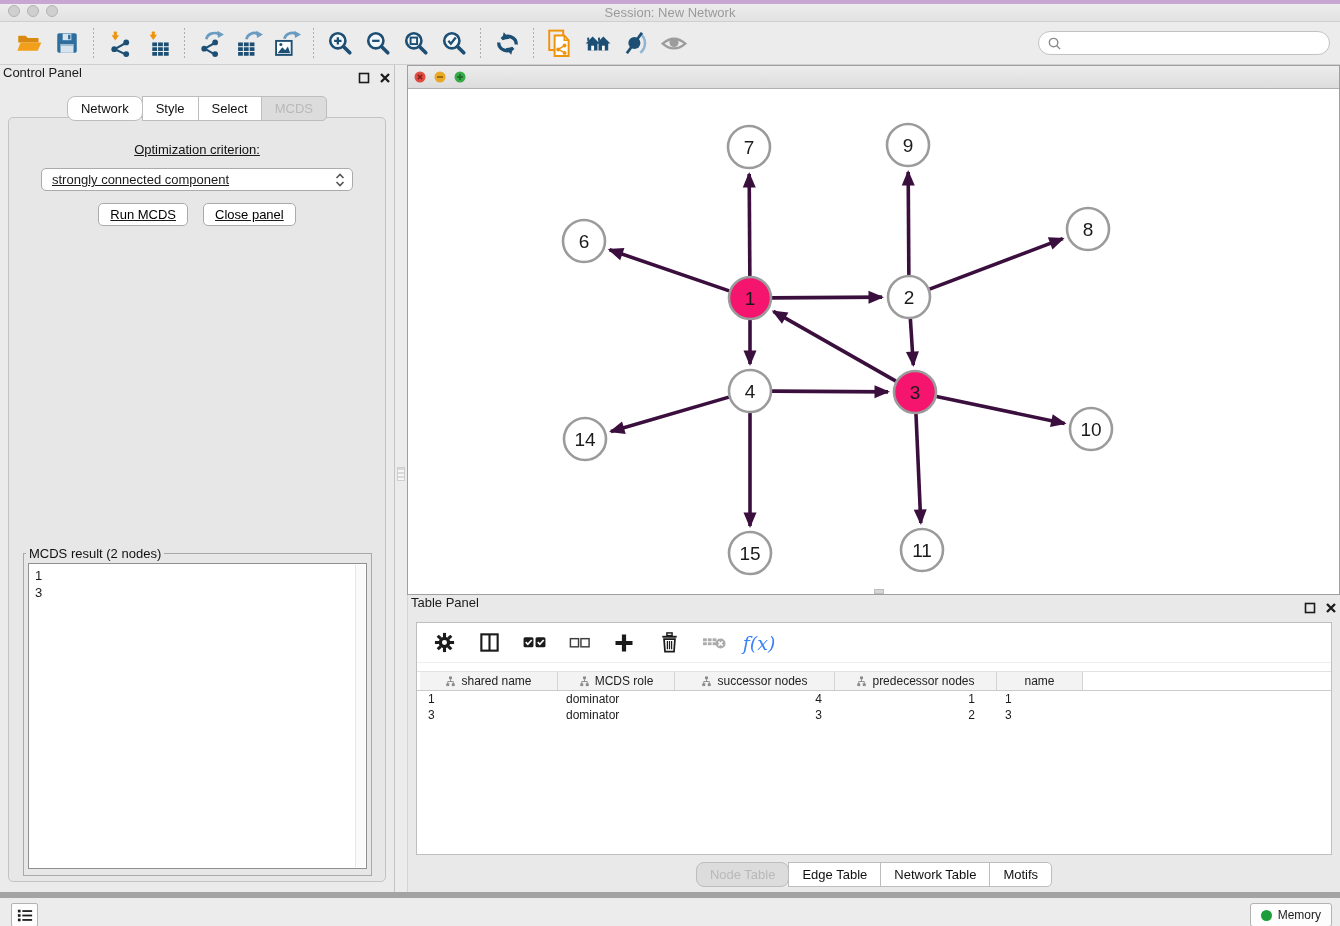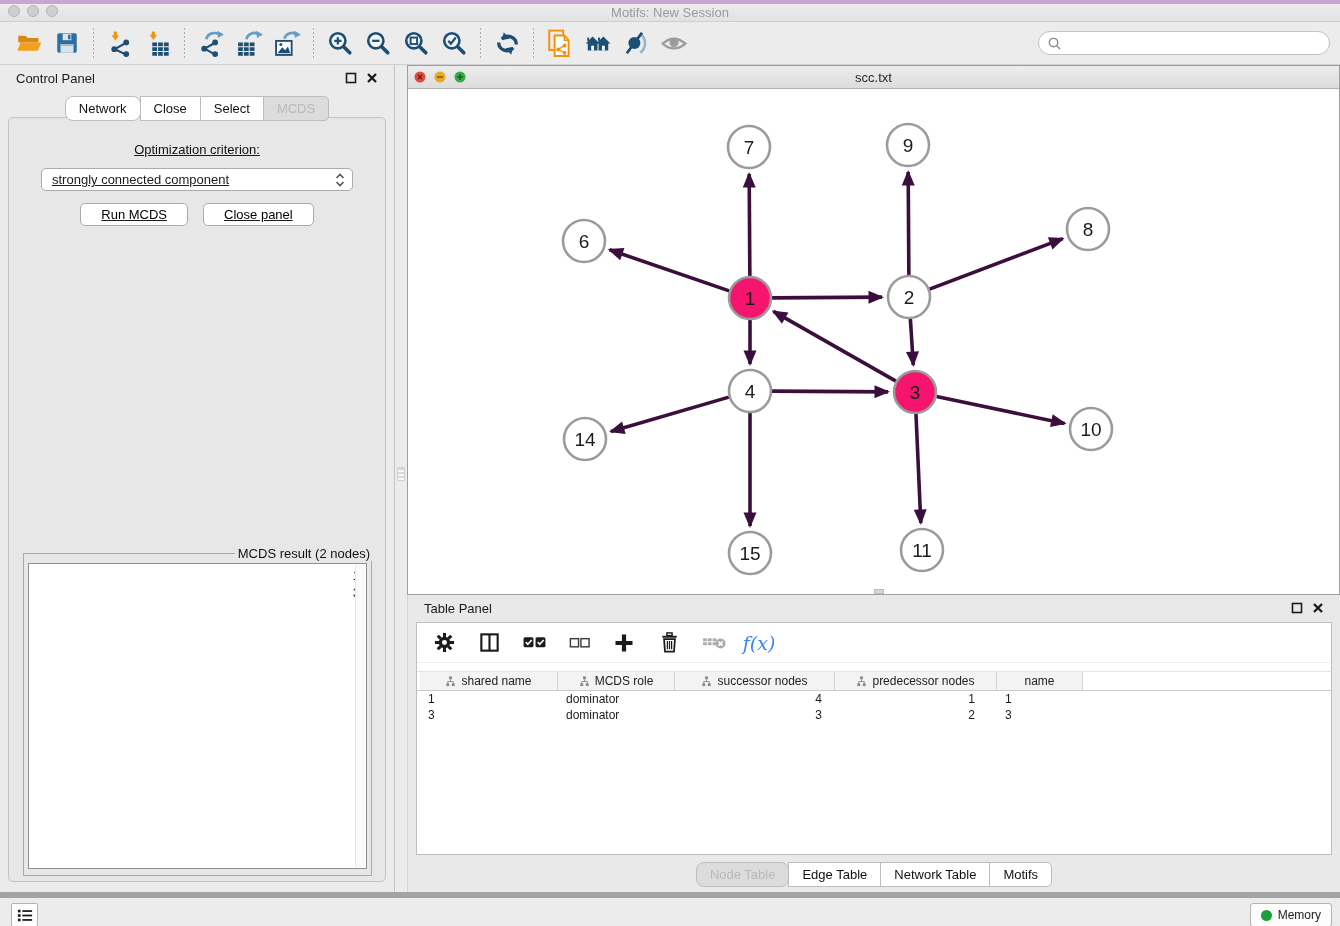--- a/index.html
+++ b/index.html
@@ -20,42 +20,42 @@
   .tb-btn { width:38px; height:36px; display:flex; align-items:center; justify-content:center; cursor:default; }
   .tb-sep { width:1px; height:30px; margin:0 7px; background-image:linear-gradient(#adadad 40%, transparent 40%);
     background-size:1px 4px; }
   .searchbox { margin-left:auto; width:292px; height:24px; background:#fff; border:1px solid #c2c2c2;
     border-radius:12px; display:flex; align-items:center; padding-left:8px; }
   .searchbox input { border:none; outline:none; flex:1; height:18px; font-size:12px; background:transparent; margin-left:4px;}
 
   
   .control-panel { position:absolute; left:0; top:65px; width:395px; bottom:34px;
     background:#ebebeb; border-right:1px solid #c4c4c4; }
-  .panel-hdr { height:26px; display:flex; align-items:center; padding:0 16px; }
+  .panel-hdr { height:26px; display:flex; padding:0 3px; }
   .panel-hdr .ttl { font-size:13px; color:#1b1b1b; }
   .panel-hdr .hdr-icons { margin-left:auto; display:flex; gap:9px; align-items:center; }
 
   .ctl-tabs { position:absolute; top:31px; left:0; right:0; display:flex; justify-content:center; z-index:2; }
   .seg { border:1px solid #bdbdbd; background:#fff; font-size:13px; padding:4px 13px; margin-left:-1px; color:#111; }
   .seg:first-child { border-top-left-radius:5px; border-bottom-left-radius:5px; margin-left:0;border-radius:8px; }
   .seg:last-child { border-top-right-radius:5px; border-bottom-right-radius:5px; }
   .seg.sel { background:#dcdcdc; color:#b9b9b9; }
 
   .ctl-body { position:absolute; top:52px; left:8px; right:8px; bottom:10px;
     background:#e7e7e7; border:1px solid #c3c3c3; border-radius:5px;text-decoration:underline; }
   .opt-label { text-align:center; font-size:13px; margin-top:24px; color:#111; }
   .select-box { width:312px; height:23px; margin:11px auto 0; background:#fff; border:1px solid #ababab;
     border-radius:5px; display:flex; align-items:center; padding:0 6px 0 10px; font-size:13px; }
   .select-box .val { flex:1; }
   .btn-row { display:flex; justify-content:center; gap:15px; margin-top:12px; }
-  .push-btn { background:#fff; border:1px solid #ababab; border-radius:5px; font-size:13px; padding:3px 20px;
+  .push-btn { background:#fff; border:1px solid #ababab; border-radius:5px; font-size:13px; padding:3px 11px;
     font-family:"Liberation Sans", sans-serif; }
 
   .result-box { position:absolute; left:6px; right:5px; top:428px; bottom:5px;
-    border:1px solid #a9a9a9; margin:0 8px;text-align:right; }
+    border:1px solid #a9a9a9; margin:0 8px; }
   .result-box legend { font-size:13px; padding:0 3px; margin-left:2px; color:#111; }
   .result-inner { position:absolute; left:4px; right:4px; top:2px; bottom:6px; background:#fff;
     border:1px solid #8f8f8f; font-size:13px; line-height:17px; padding:3px 6px; }
   .result-inner .sb { position:absolute; top:1px; bottom:1px; right:1px; width:10px; background:#fafafa; border-left:1px solid #e6e6e6; }
 
   .v-grip { position:absolute; left:397px; top:467px; width:8px; height:14px;
     background:repeating-linear-gradient(#d9d9d9 0 2px, #f7f7f7 2px 4px); border:1px solid #cfcfcf; }
 
   
   .net-window { position:absolute; left:407px; top:65px; right:0; height:530px;
@@ -93,21 +93,21 @@
 </style>
 </head>
 <body>
 
 <div class="titlebar">
   <div class="traffic">
     <div class="dot"></div>
     <div class="dot"></div>
     <div class="dot"></div>
   </div>
-  <div class="win-title">Motifs: New Session</div>
+  <div class="win-title">Session: New Network</div>
 </div>
 
 <div class="main-toolbar">
   <div class="tb-btn">
     <svg width="27" height="27" viewBox="0 0 24 24">
       <path d="M2 5 h6.5 l2 2 H20 v4 H2 z" fill="#d9890f"></path>
       <path d="M4 11 h18.5 l-3.2 7.5 H1.2 z" fill="#f2a01c"></path>
     </svg>
   </div>
   <div class="tb-btn">
@@ -291,21 +291,21 @@
         <rect x="1.5" y="1.5" width="9" height="9" fill="none" stroke="#1b1b1b" stroke-width="1.6"></rect>
       </svg>
       <svg width="12" height="12" viewBox="0 0 12 12">
         <path d="M2 2 L10 10 M10 2 L2 10" stroke="#1b1b1b" stroke-width="2.3"></path>
       </svg>
     </span>
   </div>
 
   <div class="ctl-tabs">
     <div class="seg">Network</div>
-    <div class="seg">Close</div>
+    <div class="seg">Style</div>
     <div class="seg">Select</div>
     <div class="seg sel">MCDS</div>
   </div>
 
   <div class="ctl-body">
     <div class="opt-label">Optimization criterion:</div>
     <div class="select-box">
       <span class="val">strongly connected component</span>
       <svg width="12" height="16" viewBox="0 0 12 16">
         <path d="M2.5 6 L6 2.5 L9.5 6 M2.5 10 L6 13.5 L9.5 10" fill="none" stroke="#555" stroke-width="1.6"></path>
@@ -338,21 +338,20 @@
       </svg>
       <svg width="12" height="12" viewBox="0 0 12 12">
         <circle cx="6" cy="6" r="5.5" fill="#e9a826"></circle>
           <path d="M3 6 h6" stroke="#8c5f0e" stroke-width="1.6"></path>
       </svg>
       <svg width="12" height="12" viewBox="0 0 12 12">
         <circle cx="6" cy="6" r="5.5" fill="#36ab47"></circle>
           <path d="M6 3 v6 M3 6 h6" stroke="#1c6426" stroke-width="1.5"></path>
       </svg>
     </div>
-    <div class="net-title">scc.txt</div>
   </div>
   <div class="net-canvas">
     <svg id="graph-svg" width="931" height="506">
         <defs>
           <marker id="arrow" markerUnits="userSpaceOnUse" markerWidth="17" markerHeight="14" refX="14" refY="7" orient="auto">
             <path d="M0.5,0.5 L16,7 L0.5,13.5 Z" fill="#3a0f3d"></path>
           </marker>
         </defs>
         <line x1="341.85430783059013" y1="187.00048241911261" x2="341.1788040260939" y2="84.99940794017996" stroke="#3a0f3d" stroke-width="3.6" marker-end="url(#arrow)"></line>
         <line x1="321.1924875913935" y1="201.85525176330984" x2="201.5364925014716" y2="160.76855465411975" stroke="#3a0f3d" stroke-width="3.6" marker-end="url(#arrow)"></line>

